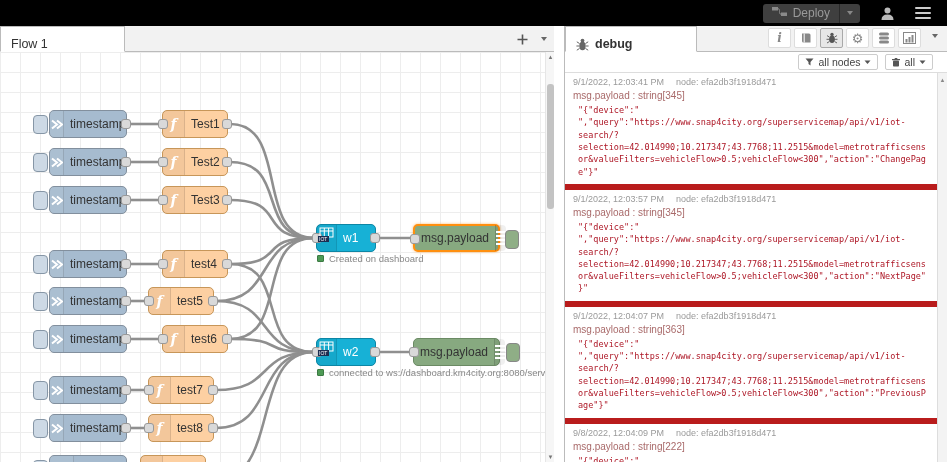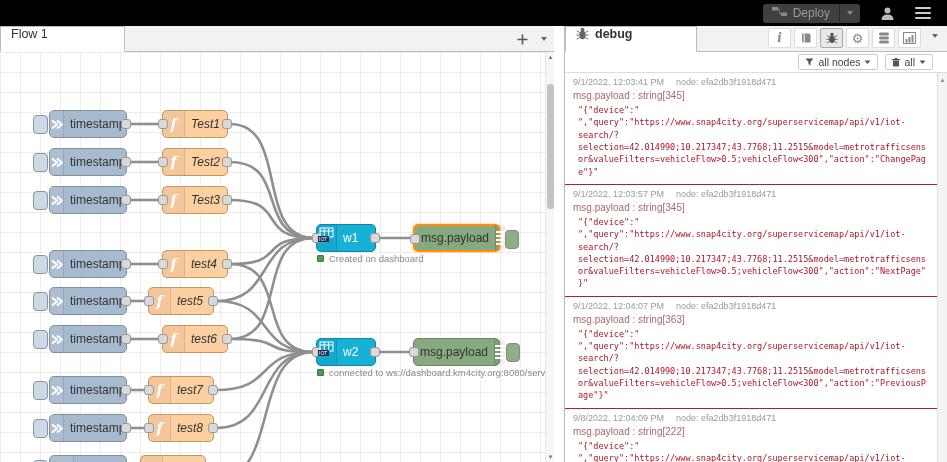--- a/index.html
+++ b/index.html
@@ -15,21 +15,21 @@
   .hamburger span { display:block; width:16px; height:2.5px; background:#ccc; margin:2.5px 0; border-radius:1px; }
 
   
   .main { position:absolute; top:26px; left:0; width:947px; height:436px; }
   .workspace { position:absolute; left:0; top:0; width:554px; height:436px; }
   .splitter { position:absolute; left:554px; top:0; width:11px; height:436px; background:#fff; border-right:1px solid #bbb; }
   .sidebar { position:absolute; left:565px; top:0; width:382px; height:436px; background:#fff; }
 
   .tabbar { position:relative; height:26px; background:#f2f2f2; border-bottom:1px solid #bbb; }
   .tab { position:absolute; left:0; top:0; height:26px; background:#fff; border:1px solid #bbb; border-bottom:1px solid #fff;
-    display:flex; align-items:flex-start; gap:6px; padding:0 10px; font-size:12.5px; color:#333; cursor:pointer; }
+    display:flex; align-items:flex-end; gap:6px; padding:0 10px; font-size:12.5px; color:#333; cursor:pointer; }
   .flow-tab { width:125px; }
   .debug-tab { width:132px; }
   .tab-controls { position:absolute; right:6px; top:0; height:26px; display:flex; align-items:center; gap:12px; }
 
   .icon-btn { background:none; border:none; color:#555; cursor:pointer; display:flex; align-items:center; justify-content:center; }
   .tool-btn { width:23px; height:20px; border:1px solid #ddd; border-radius:2px; background:#fff; display:flex;
     align-items:center; justify-content:center; cursor:pointer; }
   .tool-btn.active { background:#e7e7e7; border-color:#a9a9a9; }
   .side-toolbar { position:absolute; right:26px; top:2px; display:flex; gap:3px; align-items:center; }
   .side-caret { position:absolute; right:8px; top:7px; }
@@ -51,21 +51,21 @@
   .inject { width:78px; background:#a6bbcf; border:1px solid #828f9d; }
   .inject .iconbox { width:24px; height:26px; display:flex; align-items:center; justify-content:center;
      border-right:1px solid rgba(0,0,0,0.12); background:rgba(255,255,255,0.06); }
   .inject-btn { position:absolute; left:-17px; top:4px; width:15px; height:19px; background:#cdd9e5;
      border:1px solid #8696a6; border-radius:4px; cursor:pointer; }
 
   .func { width:66px; background:#fdd0a2; border:1px solid #c79659; }
   .func .iconbox { width:22px; height:26px; display:flex; align-items:center; justify-content:center;
      border-right:1px solid rgba(0,0,0,0.1); background:rgba(0,0,0,0.04);
      font-family:"DejaVu Serif", serif; font-style:italic; font-weight:bold; color:#fff; font-size:14px; }
-  .func .nlabel { font-style:italic; }
+  .func .nlabel { }
 
   .widget { width:60px; background:#17b1d6; border:1px solid #0d86a5; }
   .widget .nlabel { color:#fff; }
   .widget .iconbox { width:20px; height:26px; position:relative; border-right:1px solid rgba(0,0,0,0.1); background:rgba(0,0,0,0.05); }
 
   .dbg { width:87px; background:#87a980; border:1px solid #6b8a64; }
   .dbg .nlabel { flex:1; text-align:center; }
   .dbg .iconbox { width:20px; height:26px; display:flex; flex-direction:column; gap:2px; align-items:center; justify-content:center;
      border-left:1px solid rgba(0,0,0,0.12); background:rgba(0,0,0,0.06); border-radius:0 4px 4px 0; }
   .dbg .iconbox i { display:block; width:10px; height:2px; background:#fff; }
@@ -76,21 +76,21 @@
   .status { position:absolute; display:flex; align-items:center; gap:5px; font-size:9.5px; color:#888; white-space:nowrap; }
   .status .dot { width:7px; height:7px; background:#4e9a55; border:1px solid #3c7a43; border-radius:1px; }
 
   
   .filter-row { position:relative; height:21px; background:#fff; border-bottom:1px solid #ddd;
     display:flex; justify-content:flex-end; align-items:center; gap:7px; padding-right:14px; }
   .filter-btn { display:flex; align-items:center; gap:4px; border:1px solid #ccc; border-radius:2px; background:#fff;
     font-size:10.5px; color:#444; padding:1px 6px; height:16px; cursor:pointer; }
 
   .messages { position:absolute; left:0; top:47px; width:372px; height:389px; overflow:hidden; }
-  .msg { border-bottom:1px solid #b91c1c; padding:3px 8px 4px 8px; cursor:pointer; }
+  .msg { border-bottom:6px solid #b91c1c; padding:3px 8px 4px 8px; cursor:pointer; }
   .msg-meta { font-size:9px; color:#9a9a9a; padding:1px 0; }
   .msg-meta .mnode { margin-left:12px; }
   .msg-prop { font-size:10px; color:#a96a6a; padding:2px 0 1px 0; }
   .msg-payload { font-family:"DejaVu Sans Mono", monospace; font-size:8.5px; line-height:1.45; color:#ad1625;
     white-space:pre-wrap; overflow-wrap:break-word; padding:2px 2px 2px 5px; }
   .msg-gutter { position:absolute; right:0; top:47px; width:10px; height:389px; background:#f3f3f3; border-left:1px solid #ddd; }
   .msg-gutter .arrow { font-size:6px; color:#888; text-align:center; padding-top:4px; cursor:pointer; }
 </style>
 </head>
 <body>

